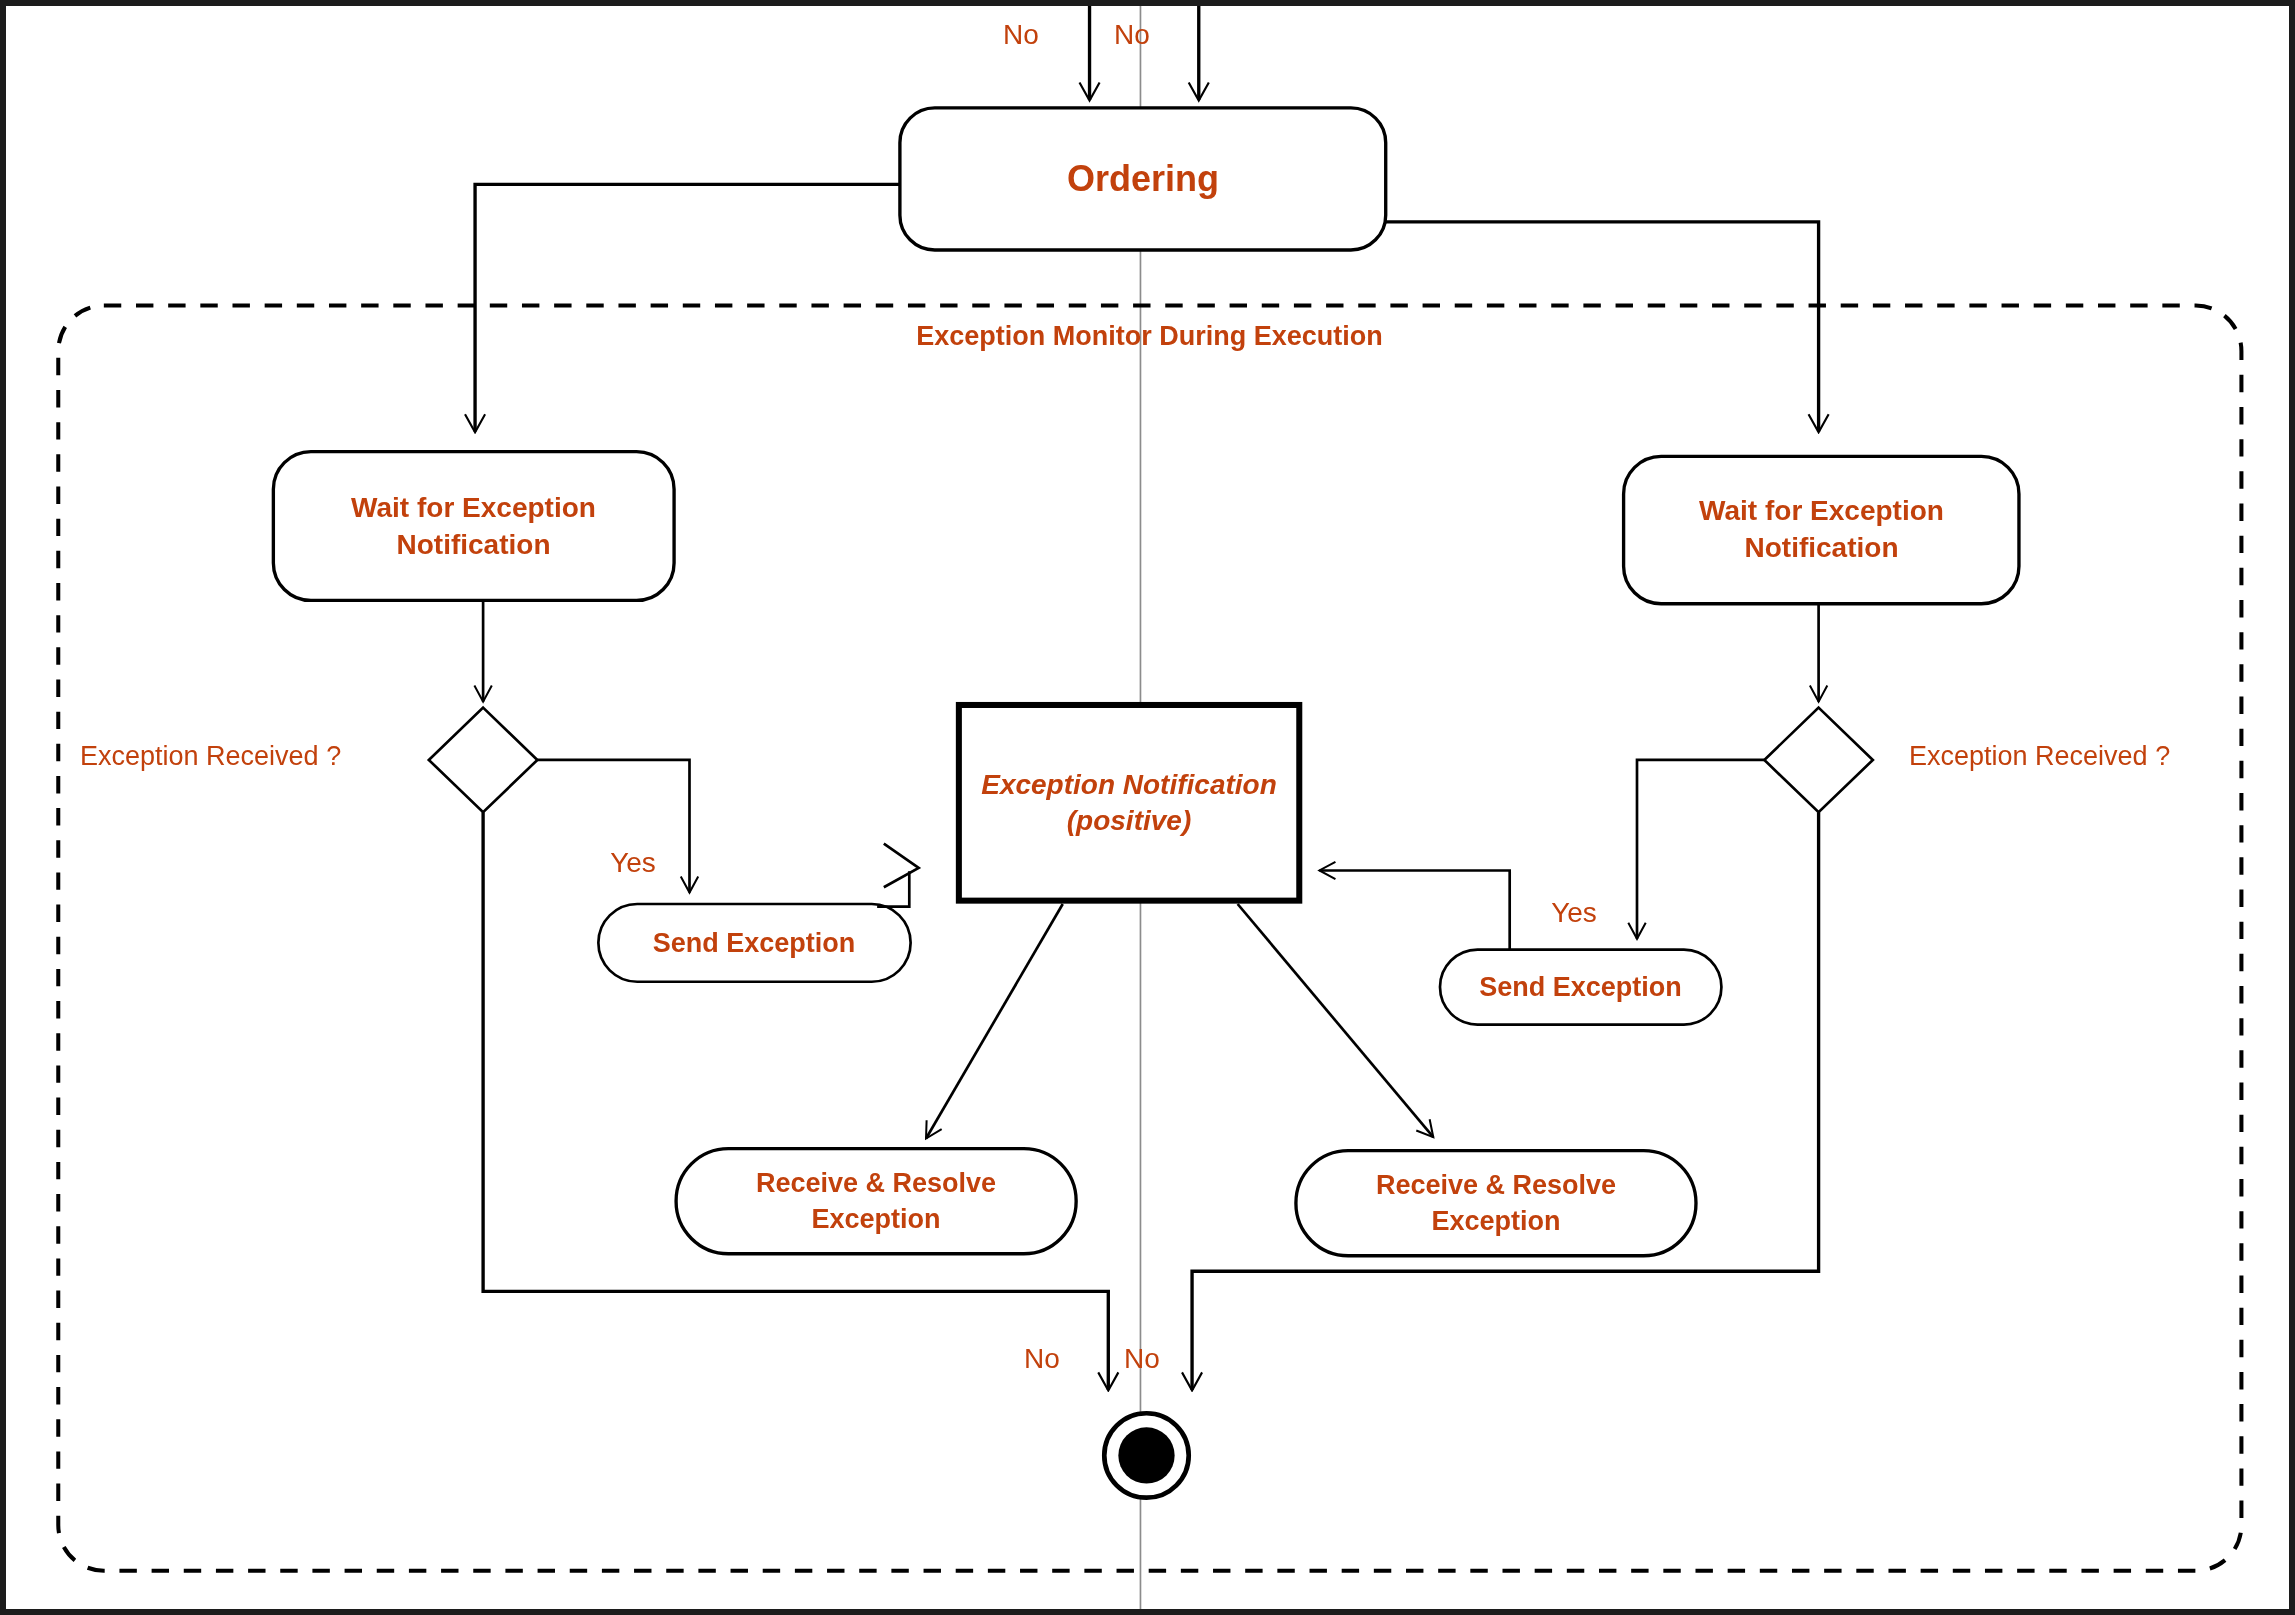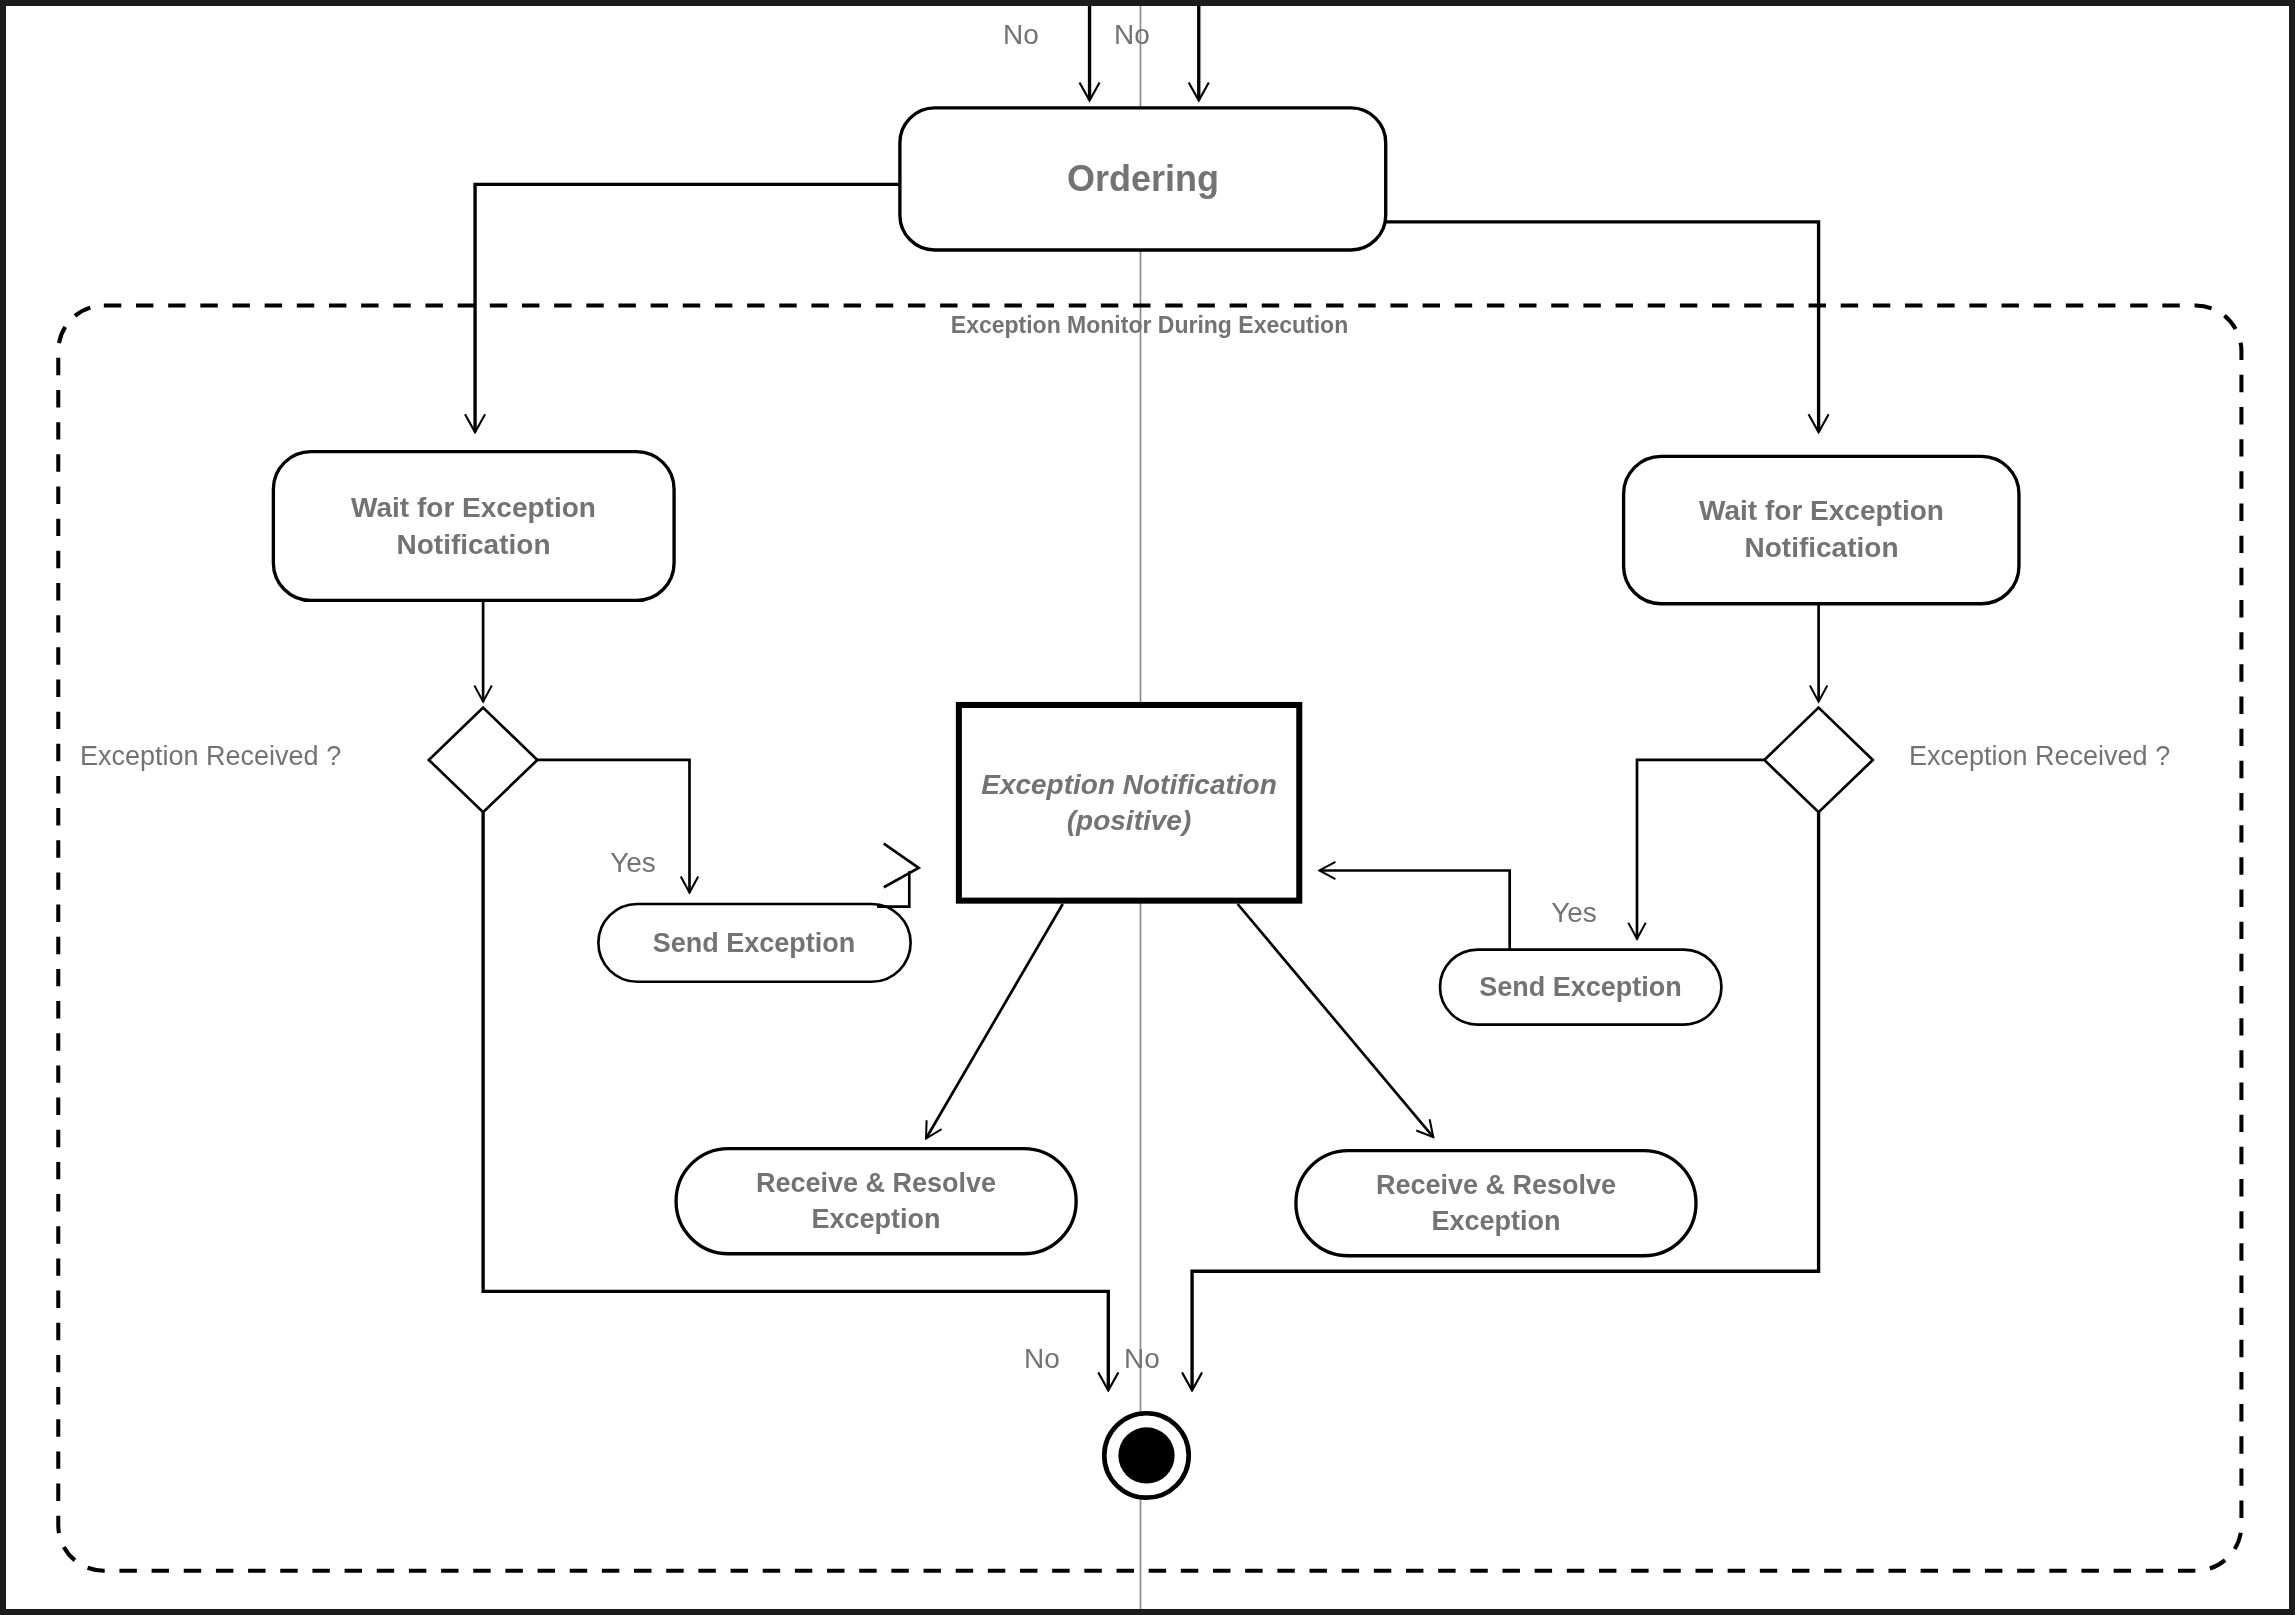--- a/index.html
+++ b/index.html
@@ -30,21 +30,21 @@
     width: 2283px;
     height: 1603px;
   }
   .node-label {
     position: absolute;
     display: flex;
     align-items: center;
     justify-content: center;
     text-align: center;
     pointer-events: none;
-    color: #737373;
+    color: #c2410c;
   }
   .bold-label { font-weight: bold; }
   .plain-label { font-weight: normal; }
   .italic-label { font-weight: bold; font-style: italic; }
 </style>
 </head>
 <body>
 
 <div id="stage">
   <div id="canvas">
@@ -108,21 +108,21 @@
       <path d="M2244,1408 L2244,1290 L1960,1290" fill="none" stroke="#000" stroke-width="4" marker-end="url(#arrowOpenThin)"></path>
 
       <rect x="1000" y="1705" width="597" height="157" rx="78" ry="78" fill="#fff" stroke="#000" stroke-width="5"></rect>
 
       <rect x="1925" y="1708" width="597" height="157" rx="78" ry="78" fill="#fff" stroke="#000" stroke-width="5"></rect>
 
       <circle cx="1702" cy="2163" r="63" fill="#fff" stroke="#000" stroke-width="7"></circle>
       <circle cx="1702" cy="2163" r="42" fill="#000"></circle>
     </svg>
 
-    <div class="node-label bold-label" style="left:661px; top:300px; width:965px; height:38px; font-size:23px;">Exception Monitor During Execution</div>
+    <div class="node-label bold-label" style="left:661px; top:311px; width:965px; height:38px; font-size:27px;">Exception Monitor During Execution</div>
 
     <div class="node-label plain-label" style="left:975px; top:10px; width:80px; height:38px; font-size:28px;">No</div>
 
     <div class="node-label plain-label" style="left:1086px; top:10px; width:80px; height:38px; font-size:28px;">No</div>
 
     <div class="node-label bold-label" style="left:894px; top:102px; width:486px; height:142px; font-size:36px;">Ordering</div>
 
     <div class="node-label bold-label" style="left:267px; top:446px; width:401px; height:149px; font-size:28px; flex-direction:column; line-height:1.32;">
       <span>Wait for Exception</span>
       <span>Notification</span>

